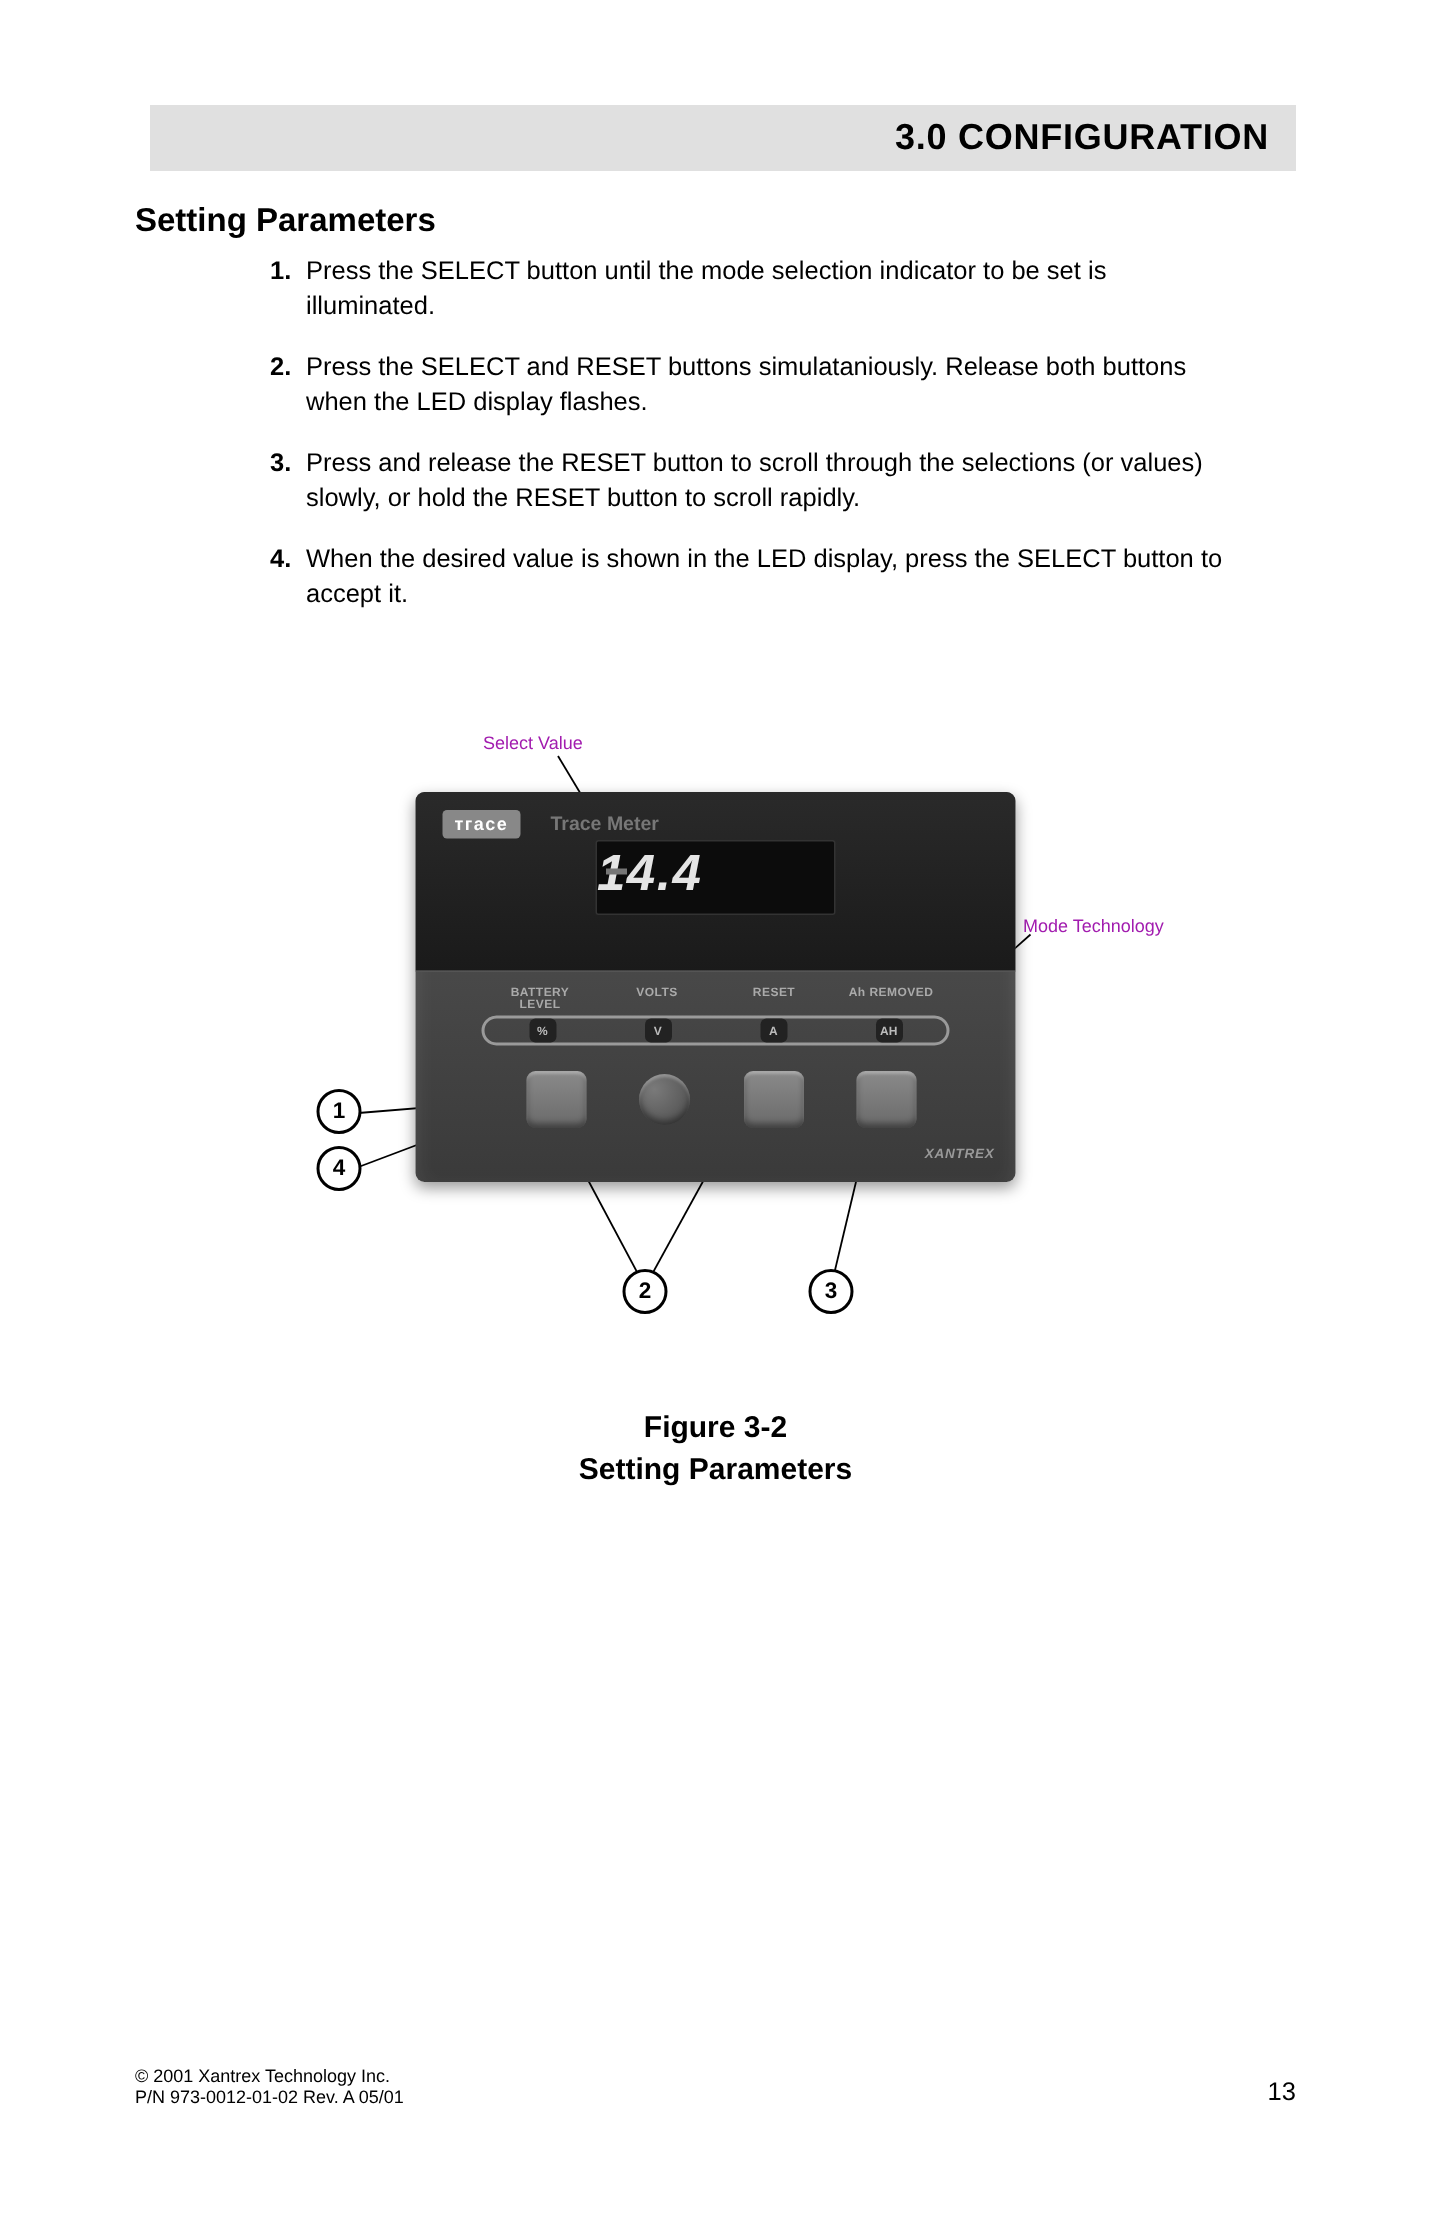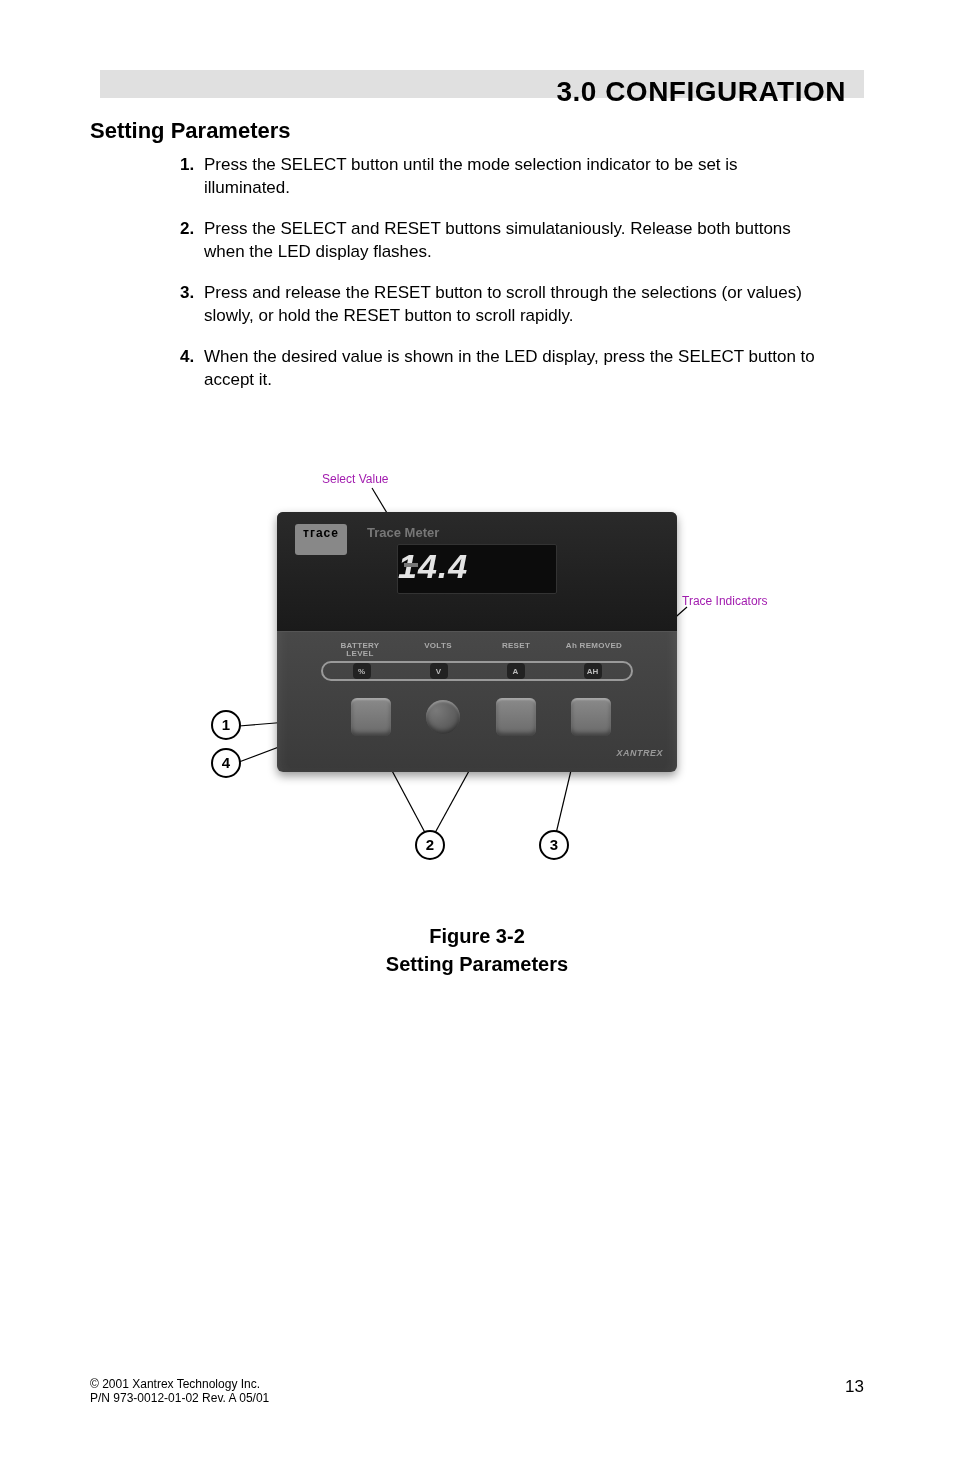--- a/index.html
+++ b/index.html
@@ -1,46 +1,46 @@
 <!DOCTYPE html>
 <html><head>
 <meta charset="utf-8">
 <style>
   * { box-sizing: border-box; }
   html, body { margin: 0; padding: 0; background: #fff; font-family: Arial, Helvetica, sans-serif; color: #000; }
   .page { width: 954px; height: 1475px; margin: 0 auto; position: relative; padding: 70px 90px 0 90px; }
-  .header-band { background: #e0e0e0; height: 28px; line-height: 44px; text-align: right; padding-right: 18px; font-size: 28px; font-weight: bold; letter-spacing: 0.5px; margin-left: 10px; }
+  .header-band { background: #e0e0e0; height: 44px; line-height: 44px; text-align: right; padding-right: 18px; font-size: 24px; font-weight: bold; letter-spacing: 0.5px; margin-left: 10px; }
   .h2 { font-size: 22px; font-weight: bold; margin: 20px 0 10px 0; }
   .intro { font-size: 17px; margin: 0 0 16px 58px; }
   .steps { margin-left: 90px; margin-right: 40px; }
   .step { display: flex; margin-bottom: 18px; font-size: 17px; line-height: 1.35; }
   .step .num { font-weight: bold; width: 24px; flex-shrink: 0; }
   .step .txt { flex: 1; }
   .fig-wrap { position: relative; width: 700px; margin: 70px auto 0 auto; height: 460px; }
   .device { position: absolute; left: 150px; top: 50px; width: 400px; height: 260px; background: linear-gradient(180deg,#5a5a5a 0%,#4a4a4a 40%,#3a3a3a 100%); border-radius: 6px; box-shadow: inset 0 6px 14px rgba(255,255,255,0.1), 0 4px 10px rgba(0,0,0,0.4); overflow: hidden; }
   .dev-top { position: absolute; left: 0; top: 0; right: 0; height: 120px; background: linear-gradient(180deg,#2a2a2a 0%,#1a1a1a 100%); border-bottom: 1px solid #555; }
-  .brand-pill { position: absolute; left: 18px; top: 12px; background: #888; color: #000000; font-weight: bold; font-size: 12px; padding: 2px 8px 15px 8px; border-radius: 3px; letter-spacing: 1px; font-family: "Arial Black", Arial, sans-serif; }
+  .brand-pill { position: absolute; left: 18px; top: 12px; background: #888; color: #ffffff; font-weight: bold; font-size: 12px; padding: 2px 8px 3px 8px; border-radius: 3px; letter-spacing: 1px; font-family: "Arial Black", Arial, sans-serif; }
   .dev-title { position: absolute; left: 90px; top: 13px; color: #777; font-size: 13px; font-weight: bold; text-align: center; }
   .lcd { position: absolute; left: 120px; top: 32px; width: 160px; height: 50px; background: #0c0c0c; border: 1px solid #333; border-radius: 2px; color: #ddd; text-align: left; padding-top: 2px; }
   .lcd .neg { position: absolute; left: 6px; top: 18px; width: 14px; height: 4px; background: #777; }
   .lcd .val { font-family: "Arial Black", Arial, sans-serif; font-style: italic; font-size: 34px; font-weight: 900; letter-spacing: 1px; color: #e5e5e5; }
   .ind-strip { position: absolute; left: 44px; top: 130px; right: 44px; height: 40px; }
   .ind-labels { display: flex; color: #aaa; font-size: 8px; font-weight: bold; letter-spacing: 0.3px; }
   .ind-labels div { flex: 1; text-align: center; line-height: 1.1; }
   .ind-oval { margin: 2px auto 0 auto; width: 312px; height: 20px; border: 2px solid #9a9a9a; border-radius: 12px; display: flex; justify-content: space-around; align-items: center; }
   .ind-oval .dot { width: 18px; height: 16px; background: #222; border-radius: 4px; display: flex; align-items: center; justify-content: center; color: #bbb; font-size: 8px; font-weight: bold; }
   .btn-row { position: absolute; left: 74px; top: 186px; width: 260px; display: flex; justify-content: space-between; }
   .btn-sq { width: 40px; height: 38px; background: linear-gradient(180deg,#8a8a8a,#6a6a6a); border-radius: 6px; box-shadow: inset 0 -3px 4px rgba(0,0,0,0.4), inset 0 2px 2px rgba(255,255,255,0.3); display: flex; align-items: center; justify-content: center; color: #333; font-size: 7px; font-weight: bold; }
   .btn-sq.round { border-radius: 50%; width: 34px; height: 34px; margin-top: 2px; background: radial-gradient(circle at 30% 30%, #7a7a7a, #4a4a4a); }
   .logo-corner { position: absolute; right: 14px; bottom: 14px; color: #999; font-size: 9px; font-style: italic; font-weight: bold; letter-spacing: 0.5px; }
   .callout-label { position: absolute; font-size: 12px; color: #a21caf; }
   .circ { position: absolute; width: 30px; height: 30px; border: 2px solid #000; border-radius: 50%; background: #fff; text-align: center; line-height: 26px; font-weight: bold; font-size: 15px; }
   svg.lines { position: absolute; left: 0; top: 0; width: 700px; height: 460px; pointer-events: none; }
   .fig-caption { text-align: center; font-weight: bold; font-size: 20px; line-height: 1.4; margin-top: 0; }
-  .footer { position: absolute; left: 90px; right: 90px; bottom: 70px; display: flex; justify-content: space-between; font-size: 12px; }
+  .footer { position: absolute; left: 90px; right: 90px; bottom: 70px; display: flex; justify-content: space-between; align-items: flex-end; font-size: 12px; }
   .footer .page-num { font-weight: normal; font-size: 17px; }
 </style>
 </head>
 <body>
 
 <div class="page">
 
   <div class="header-band">3.0  CONFIGURATION</div>
 
   <div class="h2">Setting Parameters</div>
@@ -71,21 +71,21 @@
       <line x1="245" y1="26" x2="299" y2="116" stroke="#000" stroke-width="1.2"></line>
       <line x1="560" y1="145" x2="498" y2="200" stroke="#000" stroke-width="1.2"></line>
       <line x1="112" y1="264" x2="234" y2="254" stroke="#000" stroke-width="1.2"></line>
       <line x1="112" y1="300" x2="234" y2="254" stroke="#000" stroke-width="1.2"></line>
       <line x1="303" y1="380" x2="238" y2="258" stroke="#000" stroke-width="1.2"></line>
       <line x1="303" y1="380" x2="370" y2="258" stroke="#000" stroke-width="1.2"></line>
       <line x1="427" y1="380" x2="456" y2="258" stroke="#000" stroke-width="1.2"></line>
     </svg>
 
     <div class="callout-label" style="left:195px; top:10px;">Select Value</div>
-    <div class="callout-label" style="left:555px; top:132px;">Trace Indicators</div>
+    <div class="callout-label" style="left:555px; top:132px;">Mode Technology</div>
 
     <div class="circ" style="left:84px; top:248px;">1</div>
     <div class="circ" style="left:84px; top:286px;">4</div>
     <div class="circ" style="left:288px; top:368px;">2</div>
     <div class="circ" style="left:412px; top:368px;">3</div>
 
     <div class="device">
       <div class="dev-top">
         <div class="brand-pill">тгасе</div>
         <div class="dev-title">Trace Meter</div>

